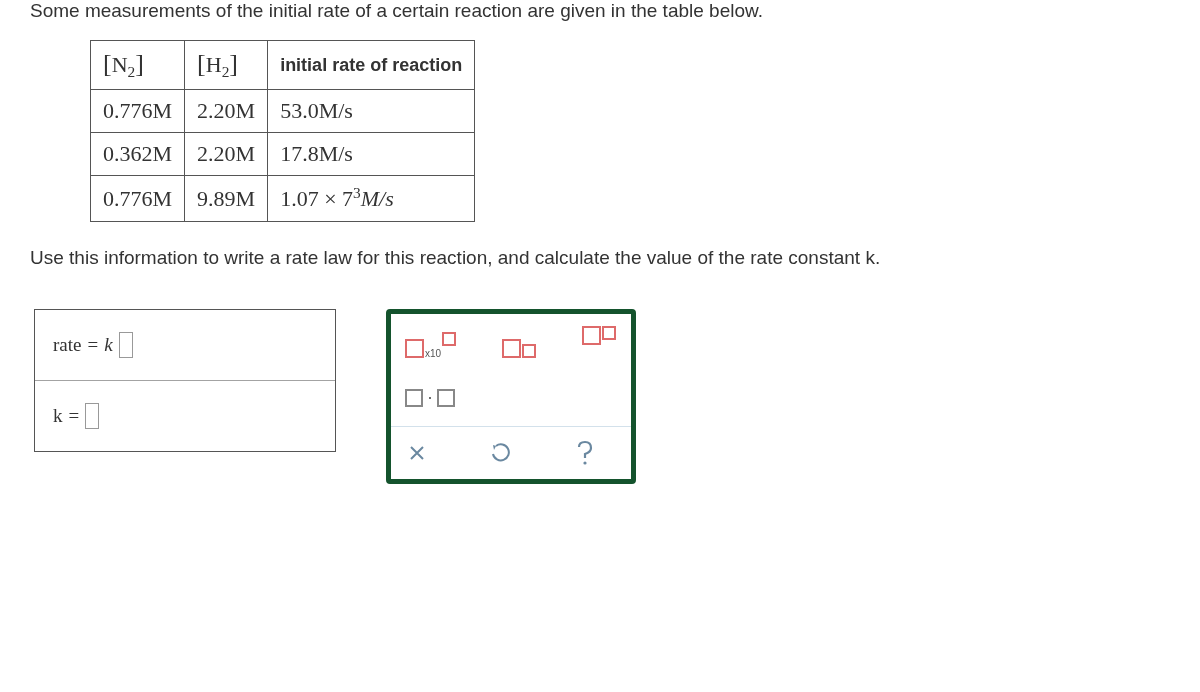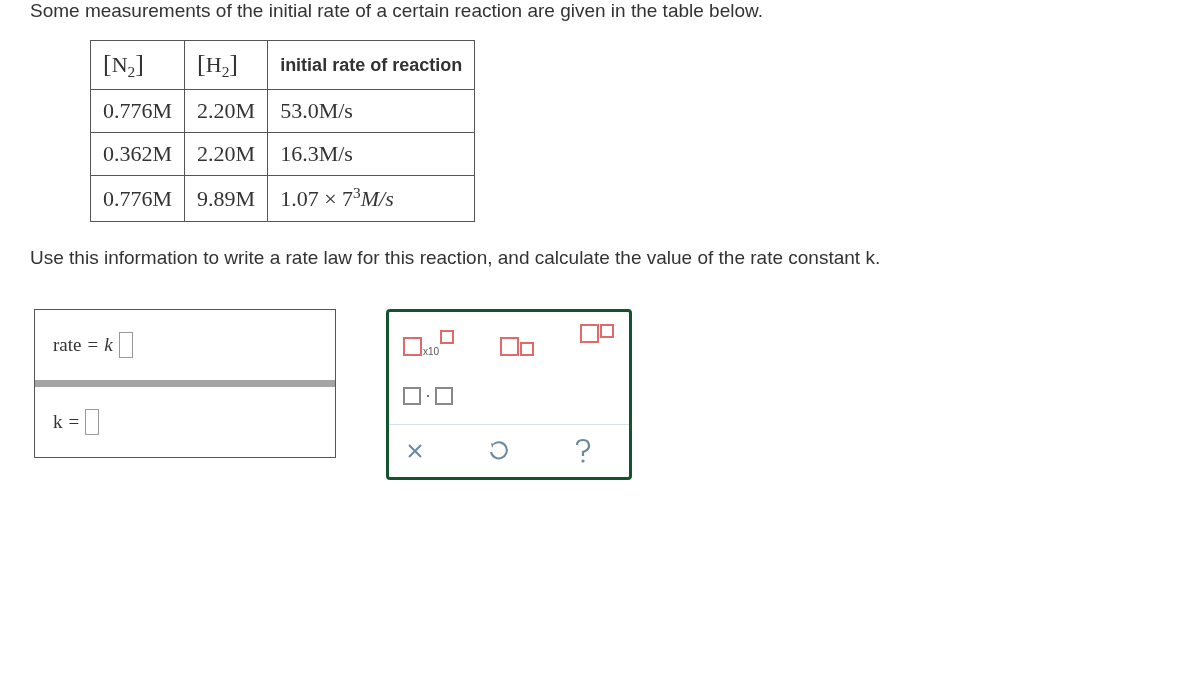--- a/index.html
+++ b/index.html
@@ -67,32 +67,32 @@
   }
   .answer-box .cell {
     padding: 22px 18px;
     display: flex;
     align-items: center;
     gap: 6px;
     font-family: "Times New Roman", serif;
     font-size: 19px;
   }
   .answer-box .cell:first-child {
-    border-bottom: 7px solid #a3a3a3;
+    border-bottom: 1px solid #a3a3a3;
   }
   .blank-v {
     display: inline-block;
     width: 12px;
     height: 24px;
     border: 1px solid #999;
     background: #fff;
     vertical-align: middle;
   }
   .palette {
-    border: 3px solid #14532d;
+    border: 5px solid #14532d;
     border-radius: 4px;
     width: 240px;
   }
   .prow {
     display: flex;
     justify-content: flex-start;
     padding: 12px 14px;
     gap: 46px;
   }
   .psym {
@@ -151,21 +151,21 @@
       <th class="bold">initial rate of reaction</th>
     </tr>
     <tr>
       <td>0.776M</td>
       <td>2.20M</td>
       <td>53.0M/s</td>
     </tr>
     <tr>
       <td>0.362M</td>
       <td>2.20M</td>
-      <td>16.3M/s</td>
+      <td>17.8M/s</td>
     </tr>
     <tr>
       <td>0.776M</td>
       <td>9.89M</td>
       <td>
         <span>1.07 × 7</span><span class="sup">3</span><span class="ital">M/s</span>
       </td>
     </tr>
   </tbody>
     </table>

